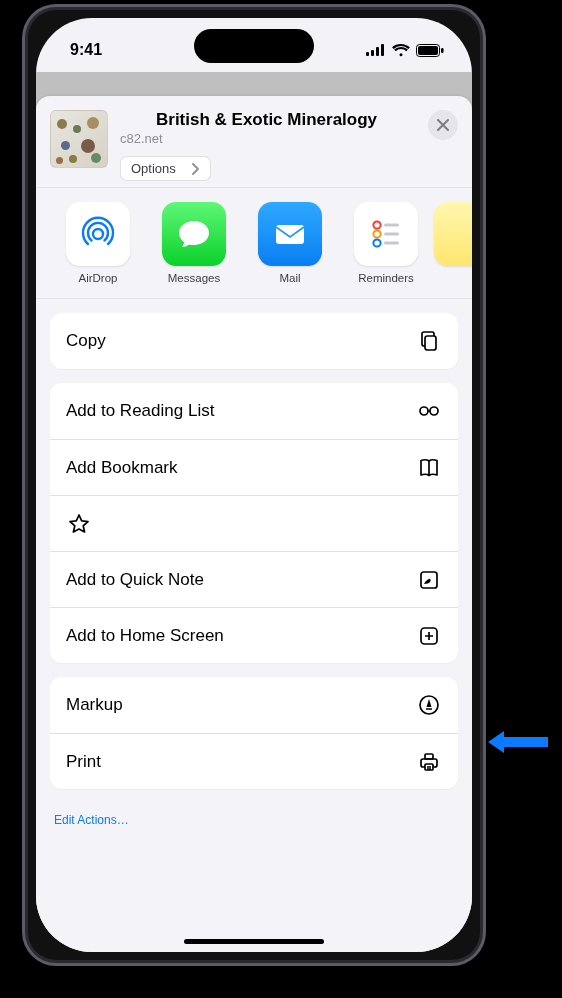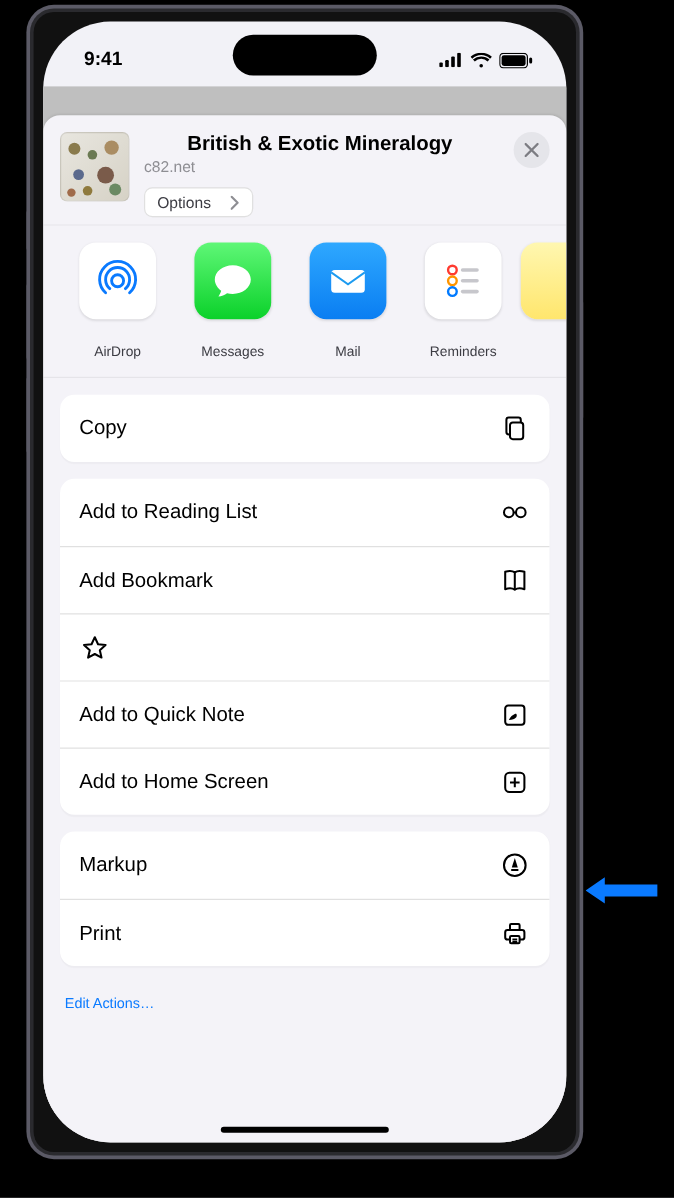--- a/index.html
+++ b/index.html
@@ -5,21 +5,21 @@
   * { box-sizing: border-box; margin: 0; padding: 0; }
   html, body { width: 562px; height: 998px; background: #000; font-family: -apple-system, "Helvetica Neue", Helvetica, Arial, sans-serif; }
   .stage { position: relative; width: 562px; height: 998px; }
 
   
   .phone {
     position: absolute;
     left: 28px; top: 10px;
     width: 452px; height: 950px;
     background: #111;
-    border-radius: 17px;
+    border-radius: 28px;
     padding: 8px;
     box-shadow: 0 0 0 3px #2a2a2e, 0 0 0 6px #5b5a66;
   }
   .screen {
     position: relative;
     width: 100%; height: 100%;
     border-radius: 56px;
     overflow: hidden;
     background: #f2f2f7;
   }
@@ -113,21 +113,21 @@
   
   .app-row {
     display: flex; gap: 0;
     padding: 14px 0 14px 14px;
     border-bottom: 1px solid rgba(0,0,0,.06);
     overflow: hidden;
   }
   .app {
     width: 96px;
     flex: 0 0 auto;
-    display:flex; flex-direction: column; align-items:center; gap:22px;
+    display:flex; flex-direction: column; align-items:center; gap:6px;
     cursor: pointer;
   }
   .app .icon {
     width: 64px; height: 64px; border-radius: 14px;
     display:flex; align-items:center; justify-content:center;
     box-shadow: 0 1px 2px rgba(0,0,0,.1);
   }
   .app .label { font-size: 11.5px; color: #3c3c43; }
   .app-peek {
     width: 30px;

